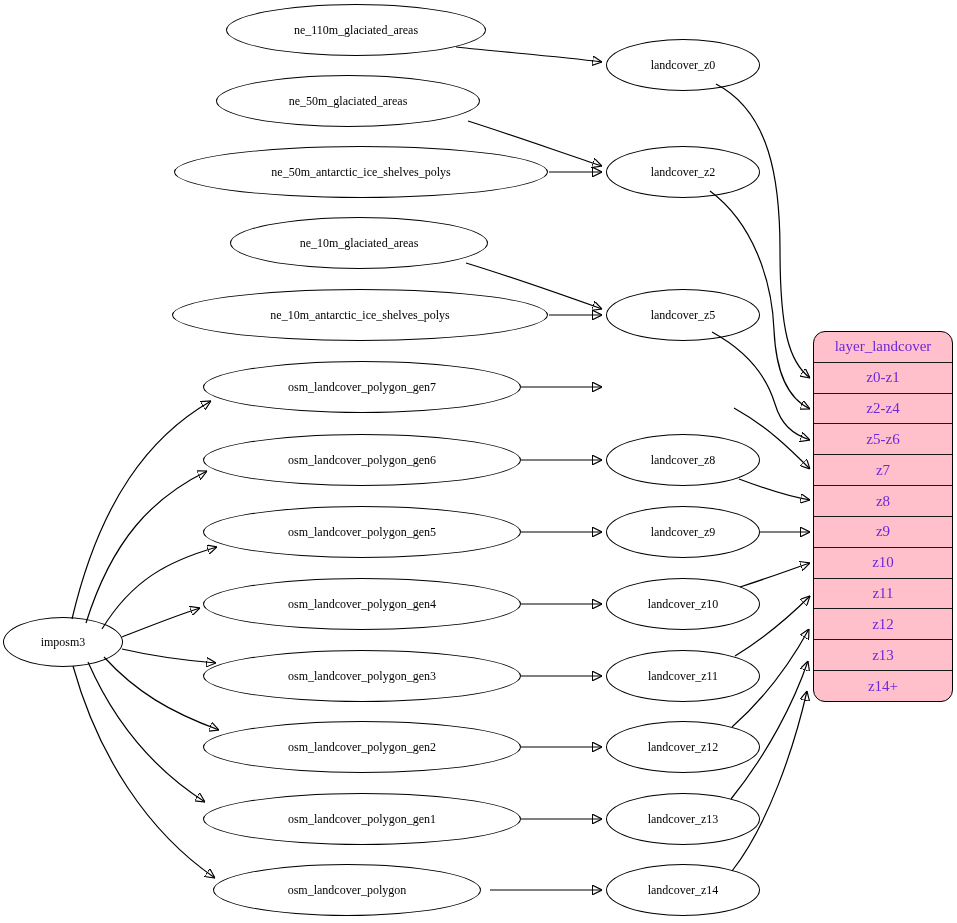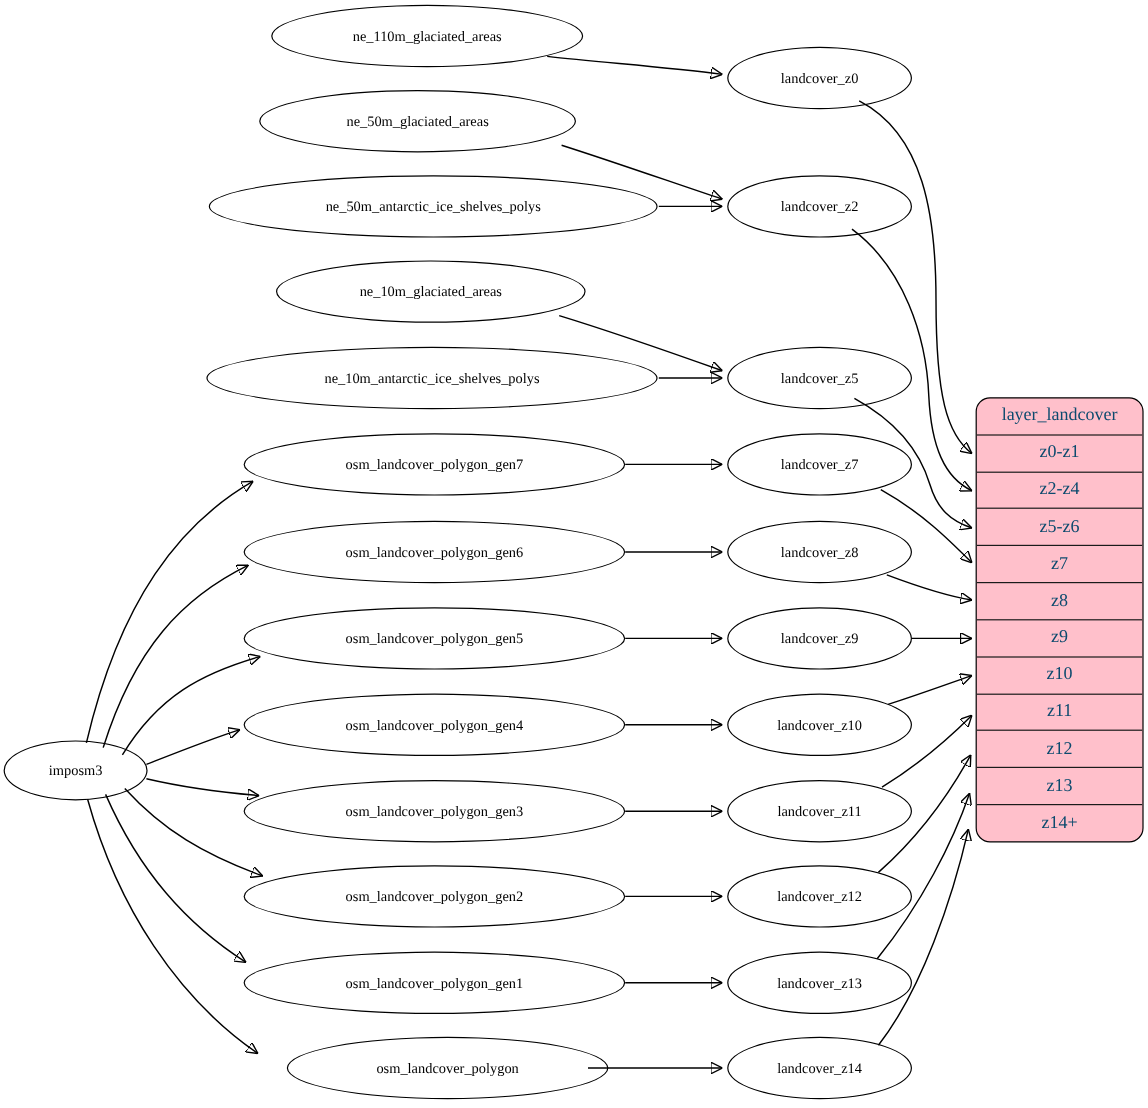--- a/index.html
+++ b/index.html
@@ -31,21 +31,21 @@
     position: absolute;
     left: 813px; top: 331px;
     width: 140px; height: 371px;
     box-sizing: border-box;
     background: var(--record_fill, #ffc0cb);
     border: 1.6px solid #000;
     border-radius: 12px;
     display: flex;
     flex-direction: column;
     font-size: 15px;
-    color: #0c4a6e;
+    color: #6d28d9;
     overflow: hidden;
     z-index: 1;
   }
   .record .cell {
     flex: 1;
     display: flex;
     align-items: center;
     justify-content: center;
     border-top: 1.2px solid #1a1a1a;
     white-space: nowrap;
@@ -114,26 +114,25 @@
   <div class="node" style="left:174px; top:146px; width:374px; height:52px;">ne_50m_antarctic_ice_shelves_polys</div>
   <div class="node" style="left:230px; top:217px; width:258px; height:52px;">ne_10m_glaciated_areas</div>
   <div class="node" style="left:172px; top:289px; width:376px; height:52px;">ne_10m_antarctic_ice_shelves_polys</div>
   <div class="node" style="left:203px; top:361px; width:318px; height:52px;">osm_landcover_polygon_gen7</div>
   <div class="node" style="left:203px; top:434px; width:318px; height:52px;">osm_landcover_polygon_gen6</div>
   <div class="node" style="left:203px; top:506px; width:318px; height:52px;">osm_landcover_polygon_gen5</div>
   <div class="node" style="left:203px; top:578px; width:318px; height:52px;">osm_landcover_polygon_gen4</div>
   <div class="node" style="left:203px; top:650px; width:318px; height:52px;">osm_landcover_polygon_gen3</div>
   <div class="node" style="left:203px; top:721px; width:318px; height:52px;">osm_landcover_polygon_gen2</div>
   <div class="node" style="left:203px; top:793px; width:318px; height:52px;">osm_landcover_polygon_gen1</div>
-  <div class="node" style="left:239px; top:864px; width:268px; height:52px;">osm_landcover_polygon</div>
+  <div class="node" style="left:213px; top:864px; width:268px; height:52px;">osm_landcover_polygon</div>
 
   <div class="node" style="left:606px; top:39px;  width:154px; height:52px;">landcover_z0</div>
   <div class="node" style="left:606px; top:146px; width:154px; height:52px;font-family:Liberation Serif, serif;">landcover_z2</div>
   <div class="node" style="left:606px; top:289px; width:154px; height:52px;">landcover_z5</div>
-  <div class="node" style="left:606px; top:361px; width:154px; height:52px;">landcover_z7</div>
   <div class="node" style="left:606px; top:434px; width:154px; height:52px;">landcover_z8</div>
   <div class="node" style="left:606px; top:506px; width:154px; height:52px;">landcover_z9</div>
   <div class="node" style="left:606px; top:578px; width:154px; height:52px;">landcover_z10</div>
   <div class="node" style="left:606px; top:650px; width:154px; height:52px;">landcover_z11</div>
   <div class="node" style="left:606px; top:721px; width:154px; height:52px;">landcover_z12</div>
   <div class="node" style="left:606px; top:793px; width:154px; height:52px;">landcover_z13</div>
   <div class="node" style="left:606px; top:864px; width:154px; height:52px;">landcover_z14</div>
 
   <div class="record">
     <div class="cell">layer_landcover</div>

